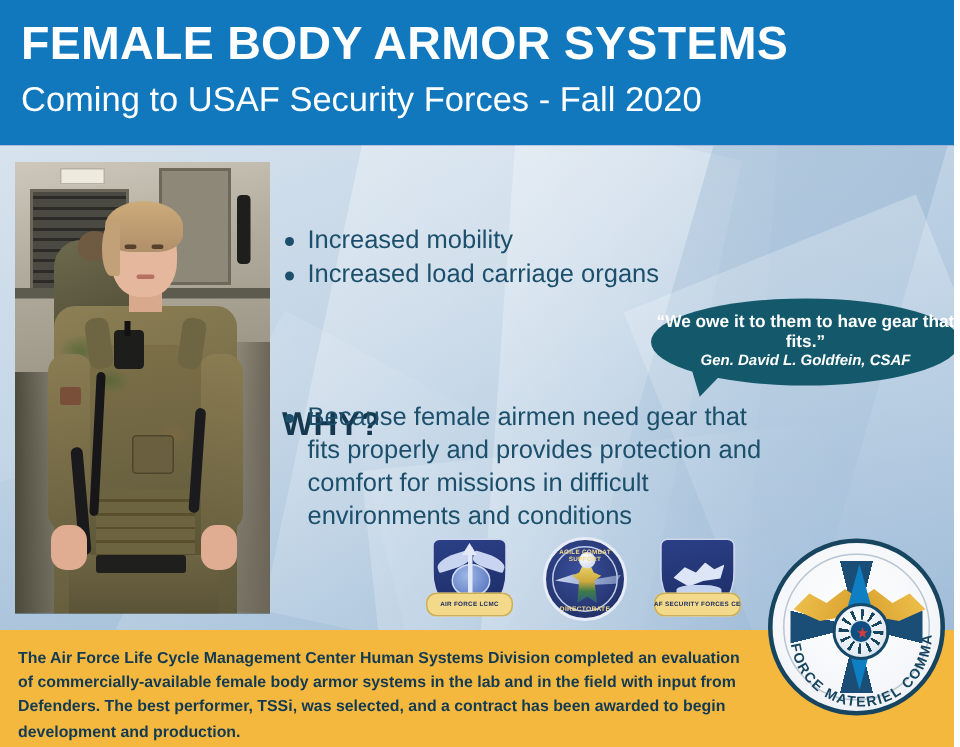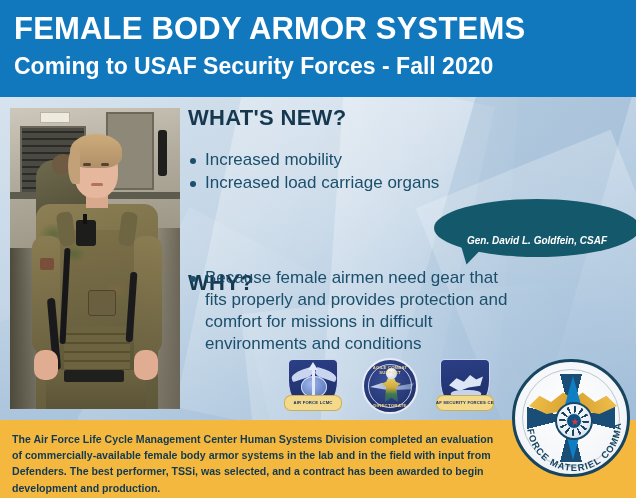--- a/index.html
+++ b/index.html
@@ -19,21 +19,21 @@
     overflow:hidden;
   }
   .header-title{
     position:absolute;left:14px;top:10px;
     font-size:31px;font-weight:bold;color:#ffffff;
     letter-spacing:0.2px;white-space:nowrap;
     line-height:38px;
   }
   .header-sub{
     position:absolute;left:14px;top:52px;
-    font-size:23px;font-weight:bold;color:#ffffff;
+    font-size:23px;font-weight:normal;color:#ffffff;
     white-space:nowrap;line-height:28px;
   }
 
   
   .body-area{
     position:absolute;left:0;top:97px;width:640px;height:323px;
     background:linear-gradient(160deg,#d7e3ee 0%,#c3d5e6 38%,#a8c3dc 72%,#9ab8d6 100%);
     overflow:hidden;
   }
   .ray{position:absolute;pointer-events:none;}
@@ -353,36 +353,36 @@
         <div class="ph-hair"></div>
         <div class="ph-hairside"></div>
         <div class="ph-eyeL"></div>
         <div class="ph-eyeR"></div>
         <div class="ph-mouth"></div>
       </div>
     </div>
 
     <div class="content">
 
-      <div class="sec-head h-whatsnew">WHAT'S NEW?</div>
 
       <ul class="bullets list-new">
         <li>Increased mobility</li>
         <li>Increased load carriage organs</li>
       </ul>
 
       <div class="sec-head h-why">WHY?</div>
 
       <ul class="bullets list-why">
         <li>Because female airmen need gear that fits properly and provides protection and comfort for missions in difficult environments and conditions</li>
       </ul>
 
       <div class="quote-wrap">
         <div class="quote-tail"></div>
         <div class="quote-bubble">
+          <div class="q-text">“We owe it to them to have gear that fits.”</div>
           <div class="q-attr">Gen. David L. Goldfein, CSAF</div>
         </div>
       </div>
 
       <div class="emblems">
 
         <div class="emb emb1">
           <div class="emb-shield">
             <div class="sh-wingL"></div>
             <div class="sh-wingR"></div>

